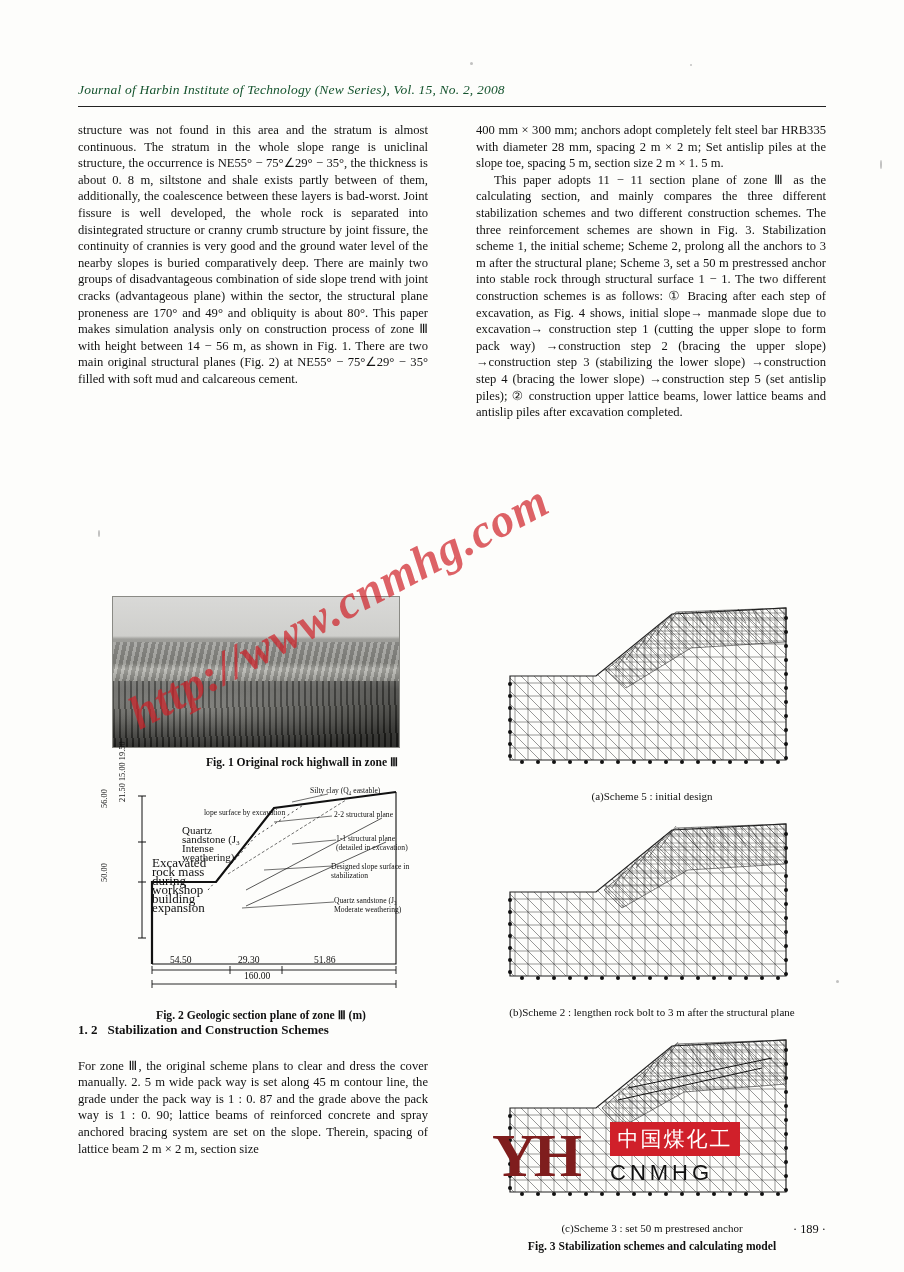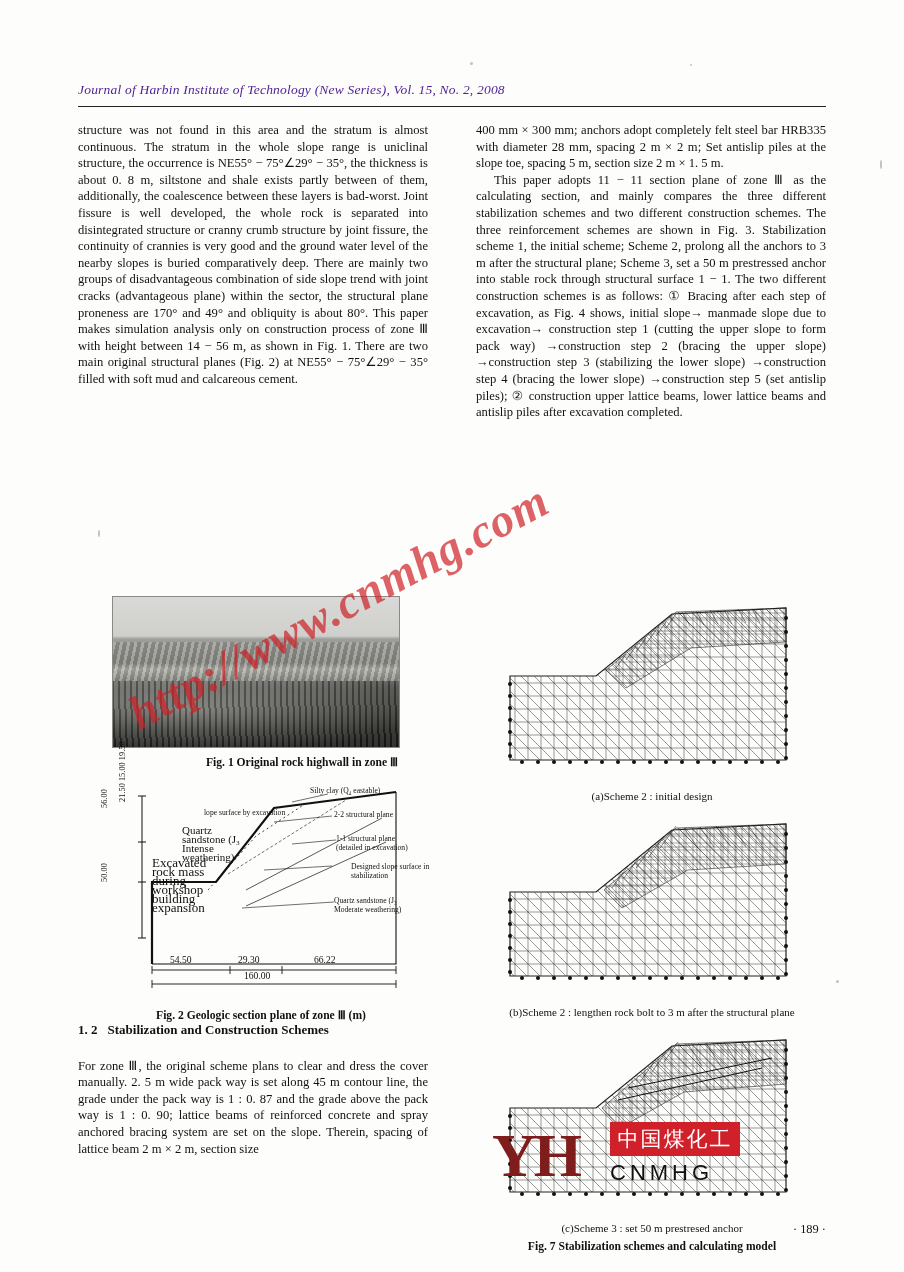--- a/index.html
+++ b/index.html
@@ -25,21 +25,21 @@
 
   
   .header {
     position: absolute;
     left: 78px;
     top: 82px;
     width: 748px;
     font-style: italic;
     font-size: 13.5px;
     letter-spacing: 0.2px;
-    color: #4c1d95;
+    color: #14532d;
   }
   .header-rule {
     position: absolute;
     left: 78px;
     top: 106px;
     width: 748px;
     height: 1px;
     background: #222;
   }
 
@@ -310,27 +310,27 @@
       <div style="position:absolute;left:22px;top:24px;font-size:8.4px;transform:rotate(-90deg);transform-origin:left top;width:110px;white-space:nowrap">21.50 15.00 19.50</div>
       <div style="position:absolute;left:4px;top:104px;font-size:8.4px;transform:rotate(-90deg);transform-origin:left top;width:40px">50.00</div>
 
       
       <div style="position:absolute;left:214px;top:8px;font-size:7.6px;white-space:nowrap">Silty clay (Q₄ eastable)</div>
       <div style="position:absolute;left:108px;top:30px;font-size:7.6px;white-space:nowrap">lope surface by excavation</div>
       <div style="position:absolute;left:238px;top:32px;font-size:7.6px;width:86px;line-height:9px">2-2 structural plane</div>
       <div style="position:absolute;left:86px;top:48px;font-size:11px;width:74px;line-height:9px">Quartz sandstone (J₃ Intense weathering)</div>
       <div style="position:absolute;left:240px;top:56px;font-size:7.6px;width:86px;line-height:9px">1-1 structural plane (detailed in excavation)</div>
       <div style="position:absolute;left:56px;top:80px;font-size:13px;width:78px;line-height:9px">Excavated rock mass during workshop building expansion</div>
-      <div style="position:absolute;left:255px;top:84px;font-size:7.6px;width:86px;line-height:9px">Designed slope surface in stabilization</div>
+      <div style="position:absolute;left:235px;top:84px;font-size:7.6px;width:86px;line-height:9px">Designed slope surface in stabilization</div>
       <div style="position:absolute;left:238px;top:118px;font-size:7.6px;width:88px;line-height:9px">Quartz sandstone (J₃ Moderate weathering)</div>
 
       
       <div style="position:absolute;left:74px;top:176px;font-size:9.6px">54.50</div>
       <div style="position:absolute;left:142px;top:176px;font-size:9.6px">29.30</div>
-      <div style="position:absolute;left:218px;top:176px;font-size:9.6px">66.22</div>
+      <div style="position:absolute;left:218px;top:176px;font-size:9.6px">51.86</div>
       <div style="position:absolute;left:148px;top:192px;font-size:9.6px">160.00</div>
     </div>
     <div class="fig2-cap">Fig. 2   Geologic section plane of zone Ⅲ (m)</div>
   </div>
 
   <div class="sec-head">
     <span class="num">1. 2</span><span>Stabilization and Construction Schemes</span>
   </div>
   <div class="col-left-b">
     <p class="indent">For zone Ⅲ, the original scheme plans to clear and dress the cover manually. 2. 5 m wide pack way is set along 45 m contour line, the grade under the pack way is 1 : 0. 87 and the grade above the pack way is 1 : 0. 90; lattice beams of reinforced concrete and spray anchored bracing system are set on the slope. Therein, spacing of lattice beam 2 m × 2 m, section size</p>
@@ -401,21 +401,21 @@
               <circle cx="206" cy="170" r="2"></circle>
               <circle cx="222" cy="170" r="2"></circle>
             <circle cx="238" cy="170" r="2"></circle>
               <circle cx="254" cy="170" r="2"></circle>
               <circle cx="270" cy="170" r="2"></circle>
             <circle cx="286" cy="170" r="2"></circle>
               <circle cx="302" cy="170" r="2"></circle>
           </g>
         </svg>
       </div>
-      <div class="scheme-cap">(a)Scheme 2 : initial design</div>
+      <div class="scheme-cap">(a)Scheme 5 : initial design</div>
     </div>
 
     <div class="scheme">
       <div class="scheme-canvas">
         <svg width="352" height="196" viewBox="0 0 352 196">
           <polygon points="34,168 34,84 120,84 196,22 310,16 310,168" fill="url(#meshA)" stroke="#222" stroke-width="1.2"></polygon>
           <polygon points="128,82 200,20 310,16 310,56 212,62 146,100" fill="url(#meshFine)" stroke="#222" stroke-width="0.6" opacity="0.95"></polygon>
           <g stroke="#111" stroke-width="0.5">
             <line x1="136" y1="80" x2="152" y2="58"></line>
               <line x1="148" y1="70" x2="164" y2="48"></line>
@@ -522,21 +522,21 @@
               <circle cx="254" cy="170" r="2"></circle>
               <circle cx="270" cy="170" r="2"></circle>
             <circle cx="286" cy="170" r="2"></circle>
               <circle cx="302" cy="170" r="2"></circle>
           </g>
         </svg>
       </div>
       <div class="scheme-cap">(c)Scheme 3 : set 50 m prestresed anchor</div>
     </div>
 
-    <div class="fig3-cap">Fig. 7   Stabilization schemes and calculating model</div>
+    <div class="fig3-cap">Fig. 3   Stabilization schemes and calculating model</div>
   </div>
 
   <div class="page-num">· 189 ·</div>
 
   <div class="wm-url">http://www.cnmhg.com</div>
   <div class="wm-logo">
     <div class="mark">YH</div>
     <div class="cn">中国煤化工</div>
     <div class="en">CNMHG</div>
   </div>

